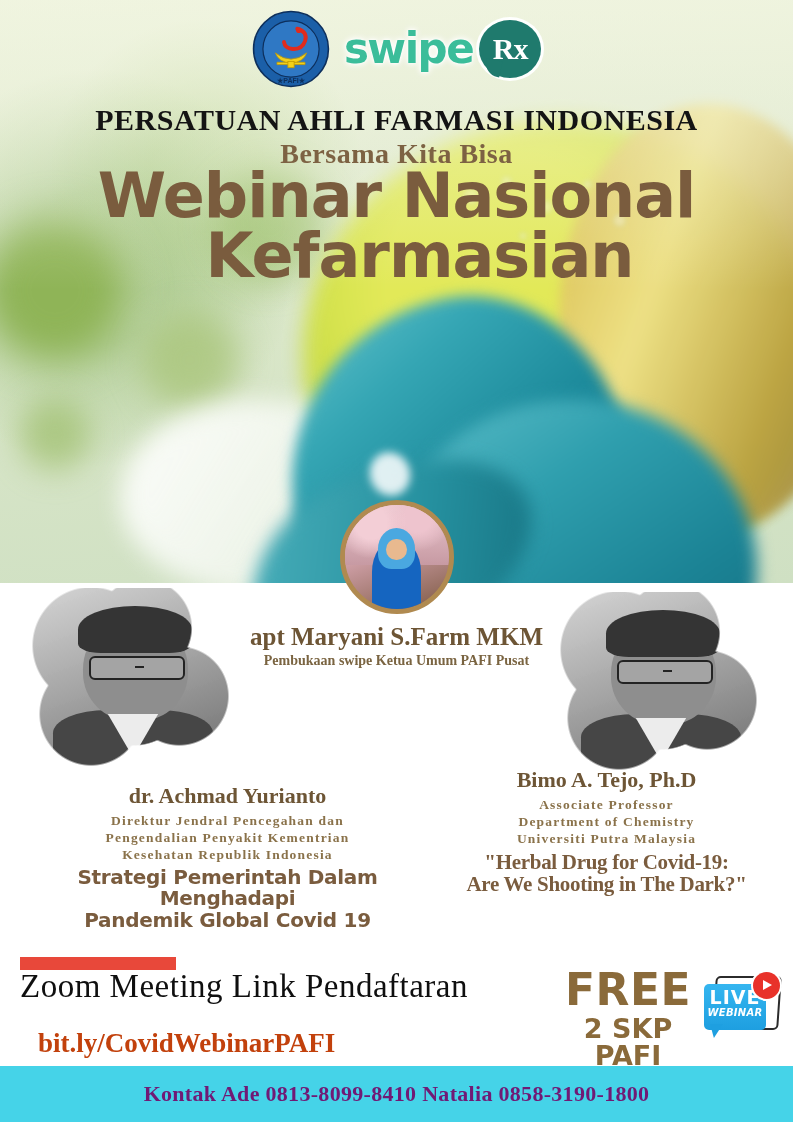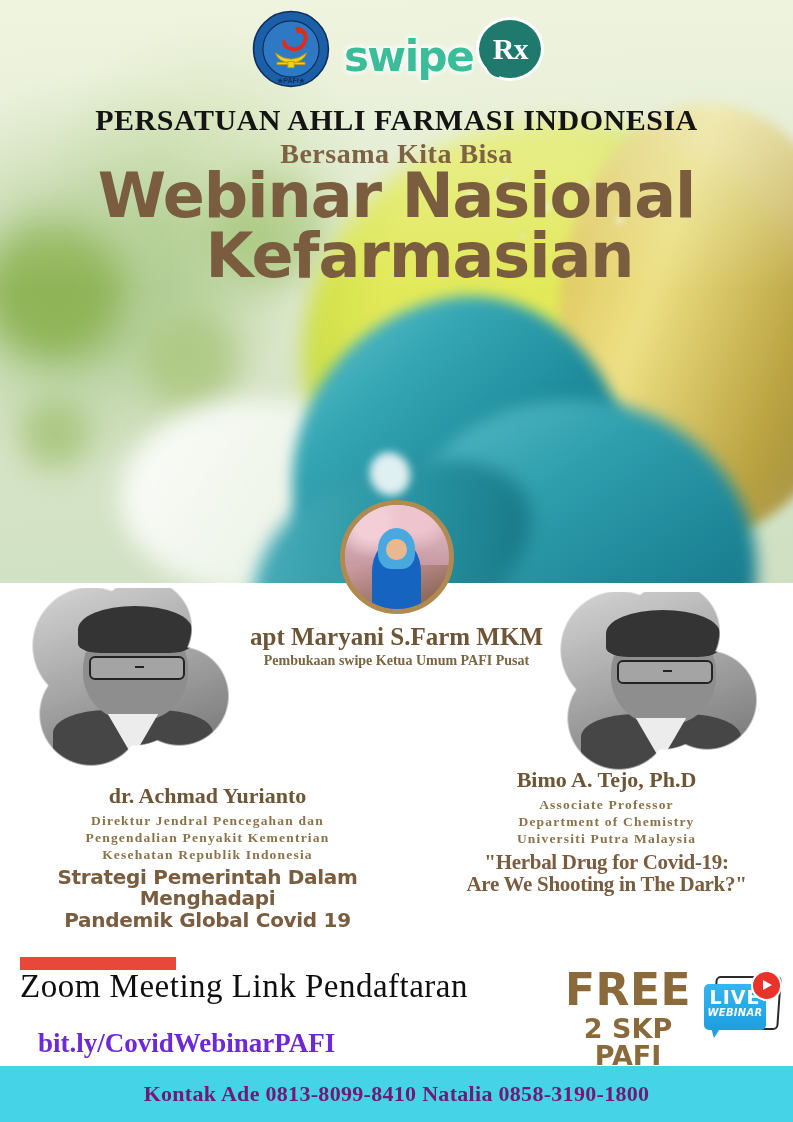--- a/index.html
+++ b/index.html
@@ -72,21 +72,21 @@
     position:absolute;left:370px;top:452px;width:40px;height:44px;border-radius:50%;
     background:rgba(255,255,255,.85);filter:blur(4px);transform:rotate(-20deg);
   }
   .hero-veil{position:absolute;left:0;top:0;width:100%;height:290px;
     background:linear-gradient(180deg,rgba(244,247,228,.62) 0%,rgba(244,247,228,.30) 55%,rgba(244,247,228,0) 100%);}
 
   
   .logo-row{position:absolute;left:0;top:6px;width:793px;height:86px;
     display:flex;align-items:center;justify-content:center;gap:14px;z-index:6;}
   .pafi-logo{width:78px;height:78px;flex:0 0 auto;}
-  .swipe-logo{display:flex;align-items:flex-end;gap:6px;}
+  .swipe-logo{display:flex;align-items:center;gap:6px;}
   .swipe-word{
     font-family:"DejaVu Sans", sans-serif;font-weight:700;font-size:42px;letter-spacing:-1.5px;
     color:#3bbd9a;position:relative;line-height:1;
     text-shadow:0 0 3px #fff,0 0 6px #fff,0 0 9px rgba(255,255,255,.9);
   }
   .rx-bubble{position:relative;width:62px;height:58px;}
   .rx-bubble .bubble{
     position:absolute;inset:0;background:#1f7a6d;border-radius:50%;
     box-shadow:0 0 0 3px rgba(255,255,255,.95);
   }
@@ -167,42 +167,42 @@
   .fa-head{position:absolute;left:26%;top:16%;width:50%;height:58%;background:#8d8d8d;border-radius:50% 50% 46% 46%;}
   .fa-hair{position:absolute;left:24%;top:10%;width:54%;height:26%;background:#3a3a3a;border-radius:50% 50% 20% 20%;}
   .fa-glass{position:absolute;left:29%;top:38%;width:44%;height:11%;
     border:2px solid #2a2a2a;border-radius:6px;background:rgba(255,255,255,.18);}
   .fa-glass::after{content:"";position:absolute;left:48%;top:38%;width:9%;height:2px;background:#2a2a2a;}
   .fa-body{position:absolute;left:12%;top:68%;width:76%;height:38%;background:#4a4a4a;border-radius:34% 34% 0 0;}
   .fa-collar{position:absolute;left:38%;top:70%;width:24%;height:24%;background:#e4e4e4;
     clip-path:polygon(50% 100%,0 0,100% 0);}
 
   .side-block{position:absolute;z-index:6;text-align:center;}
-  .sb-left{left:0px;top:783px;width:415px;}
+  .sb-left{left:0px;top:783px;width:415px;padding-left:20px;}
   .sb-right{left:420px;top:767px;width:373px;}
   .sp-name{font-family:"Liberation Serif", serif;font-weight:700;font-size:22px;color:#6d5535;}
   .sp-role{font-family:"Liberation Serif", serif;font-weight:700;font-size:13.5px;color:#8a724a;
     letter-spacing:1.2px;line-height:1.25;margin-top:4px;}
   .sp-topic{font-family:"DejaVu Sans", sans-serif;font-weight:700;font-size:20px;color:#7a5c3e;
     line-height:1.08;margin-top:3px;letter-spacing:-.3px;}
   .sb-right .sp-topic{font-family:"Liberation Serif", serif;font-size:21px;}
 
   
   .datetime{
     position:absolute;left:22px;top:910px;z-index:6;
     font-family:"DejaVu Sans", sans-serif;font-weight:700;font-size:30px;color:#7d6233;letter-spacing:-.5px;
   }
   .red-bar{position:absolute;left:20px;top:957px;width:156px;height:13px;background:#e8483a;z-index:6;}
   .zoom-line{
     position:absolute;left:20px;top:968px;z-index:6;
     font-family:"Liberation Serif", serif;font-size:33px;color:#0f0f0f;letter-spacing:.5px;
   }
   .bitly{
     position:absolute;left:38px;top:1028px;z-index:6;
-    font-family:"Liberation Serif", serif;font-weight:700;font-size:27px;color:#6d28d9;
+    font-family:"Liberation Serif", serif;font-weight:700;font-size:27px;color:#c2410c;
   }
   .free-block{position:absolute;left:548px;top:968px;z-index:6;text-align:center;width:160px;}
   .free-word{font-family:"DejaVu Sans", sans-serif;font-weight:700;font-size:44px;color:#8a6a3a;letter-spacing:.5px;line-height:1;}
   .skp-word{font-family:"DejaVu Sans", sans-serif;font-weight:700;font-size:27px;color:#8a6a3a;margin-top:3px;line-height:1;}
 
   .live-badge{position:absolute;left:700px;top:972px;width:80px;height:72px;z-index:6;}
   .lb-back{position:absolute;left:14px;top:4px;width:62px;height:50px;background:#fff;
     border:2px solid #2b2b2b;border-radius:5px;transform:skewX(-4deg);}
   .lb-front{position:absolute;left:4px;top:12px;width:62px;height:46px;
     background:linear-gradient(180deg,#35b6f0,#1e9fe0);border-radius:5px;}

